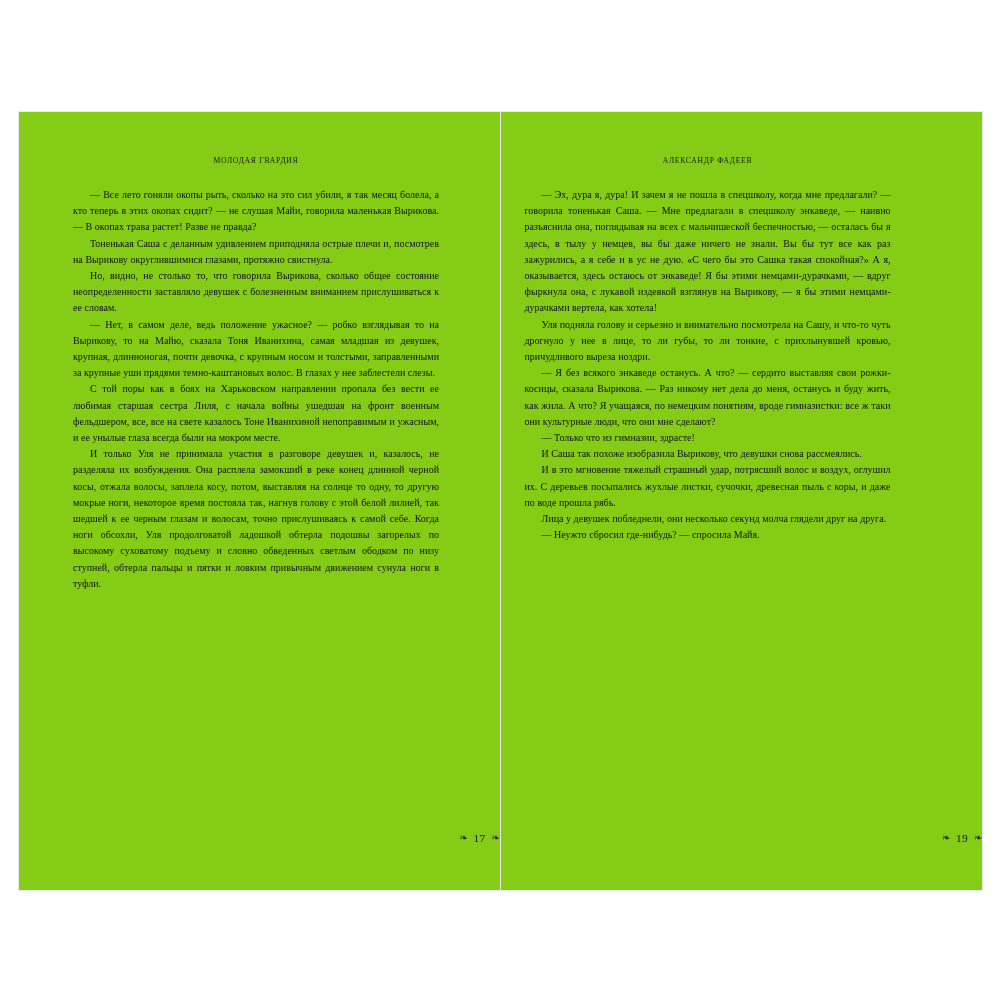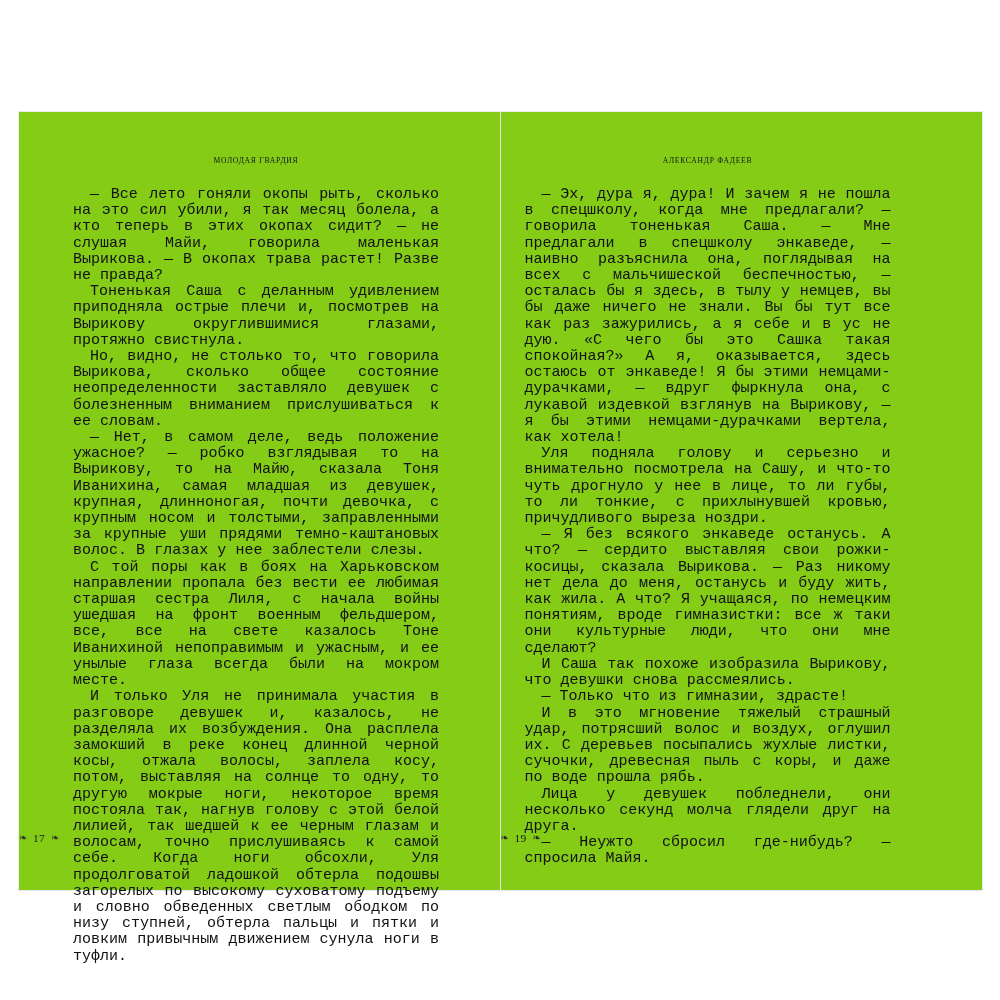--- a/index.html
+++ b/index.html
@@ -54,35 +54,34 @@
     margin: 0 0 22px 0;
     font-family: "Liberation Serif", "DejaVu Serif", serif;
   }
 
   .body-text { margin: 0; }
 
   .body-text p {
     margin: 0;
     text-indent: 17px;
     text-align: justify;
-    font-size: 15px;
+    font-size: 10px;
     line-height: 16.2px;
     color: #111114;
     -webkit-hyphens: none;
     hyphens: none;
     word-spacing: 0.1px;
-    font-family: Liberation Mono, monospace;
   }
 
   .folio {
     position: absolute;
     left: 0;
     right: 0;
     bottom: 46px;
-    text-align: left;
+    text-align: right;
     font-size: 11.4px;
     color: #18181c;
     white-space: nowrap;
     line-height: 1;
   }
   .folio .orn {
     display: inline-block;
     font-size: 10px;
     color: #2a2a30;
     vertical-align: 1px;
@@ -114,22 +113,22 @@
     </div>
   </div>
 
   <div class="page right">
     <div class="text-frame">
       <div class="running-head">Александр Фадеев</div>
       <div class="body-text">
           <p>— Эх, дура я, дура! И зачем я не пошла в спецшколу, когда мне предлагали? — говорила тоненькая Саша. — Мне предлагали в спецшколу энкаведе, — наивно разъяснила она, поглядывая на всех с мальчишеской беспечностью, — осталась бы я здесь, в тылу у немцев, вы бы даже ничего не знали. Вы бы тут все как раз зажурились, а я себе и в ус не дую. «С чего бы это Сашка такая спокойная?» А я, оказывается, здесь остаюсь от энкаведе! Я бы этими немцами-дурачками, — вдруг фыркнула она, с лукавой издевкой взглянув на Вырикову, — я бы этими немцами-дурачками вертела, как хотела!</p>
           <p>Уля подняла голову и серьезно и внимательно посмотрела на Сашу, и что-то чуть дрогнуло у нее в лице, то ли губы, то ли тонкие, с прихлынувшей кровью, причудливого выреза ноздри.</p>
           <p>— Я без всякого энкаведе останусь. А что? — сердито выставляя свои рожки-косицы, сказала Вырикова. — Раз никому нет дела до меня, останусь и буду жить, как жила. А что? Я учащаяся, по немецким понятиям, вроде гимназистки: все ж таки они культурные люди, что они мне сделают?</p>
+          <p>— Только что из гимназии, здрасте!</p>
           <p>И Саша так похоже изобразила Вырикову, что девушки снова рассмеялись.</p>
-          <p>— Только что из гимназии, здрасте!</p>
           <p>И в это мгновение тяжелый страшный удар, потрясший волос и воздух, оглушил их. С деревьев посыпались жухлые листки, сучочки, древесная пыль с коры, и даже по воде прошла рябь.</p>
           <p>Лица у девушек побледнели, они несколько секунд молча глядели друг на друга.</p>
           <p>— Неужто сбросил где-нибудь? — спросила Майя.</p>
         </div>
     </div>
     <div class="folio">
       <span class="orn left">❧</span><span class="num">19</span><span class="orn right">❧</span>
     </div>
   </div>
 

